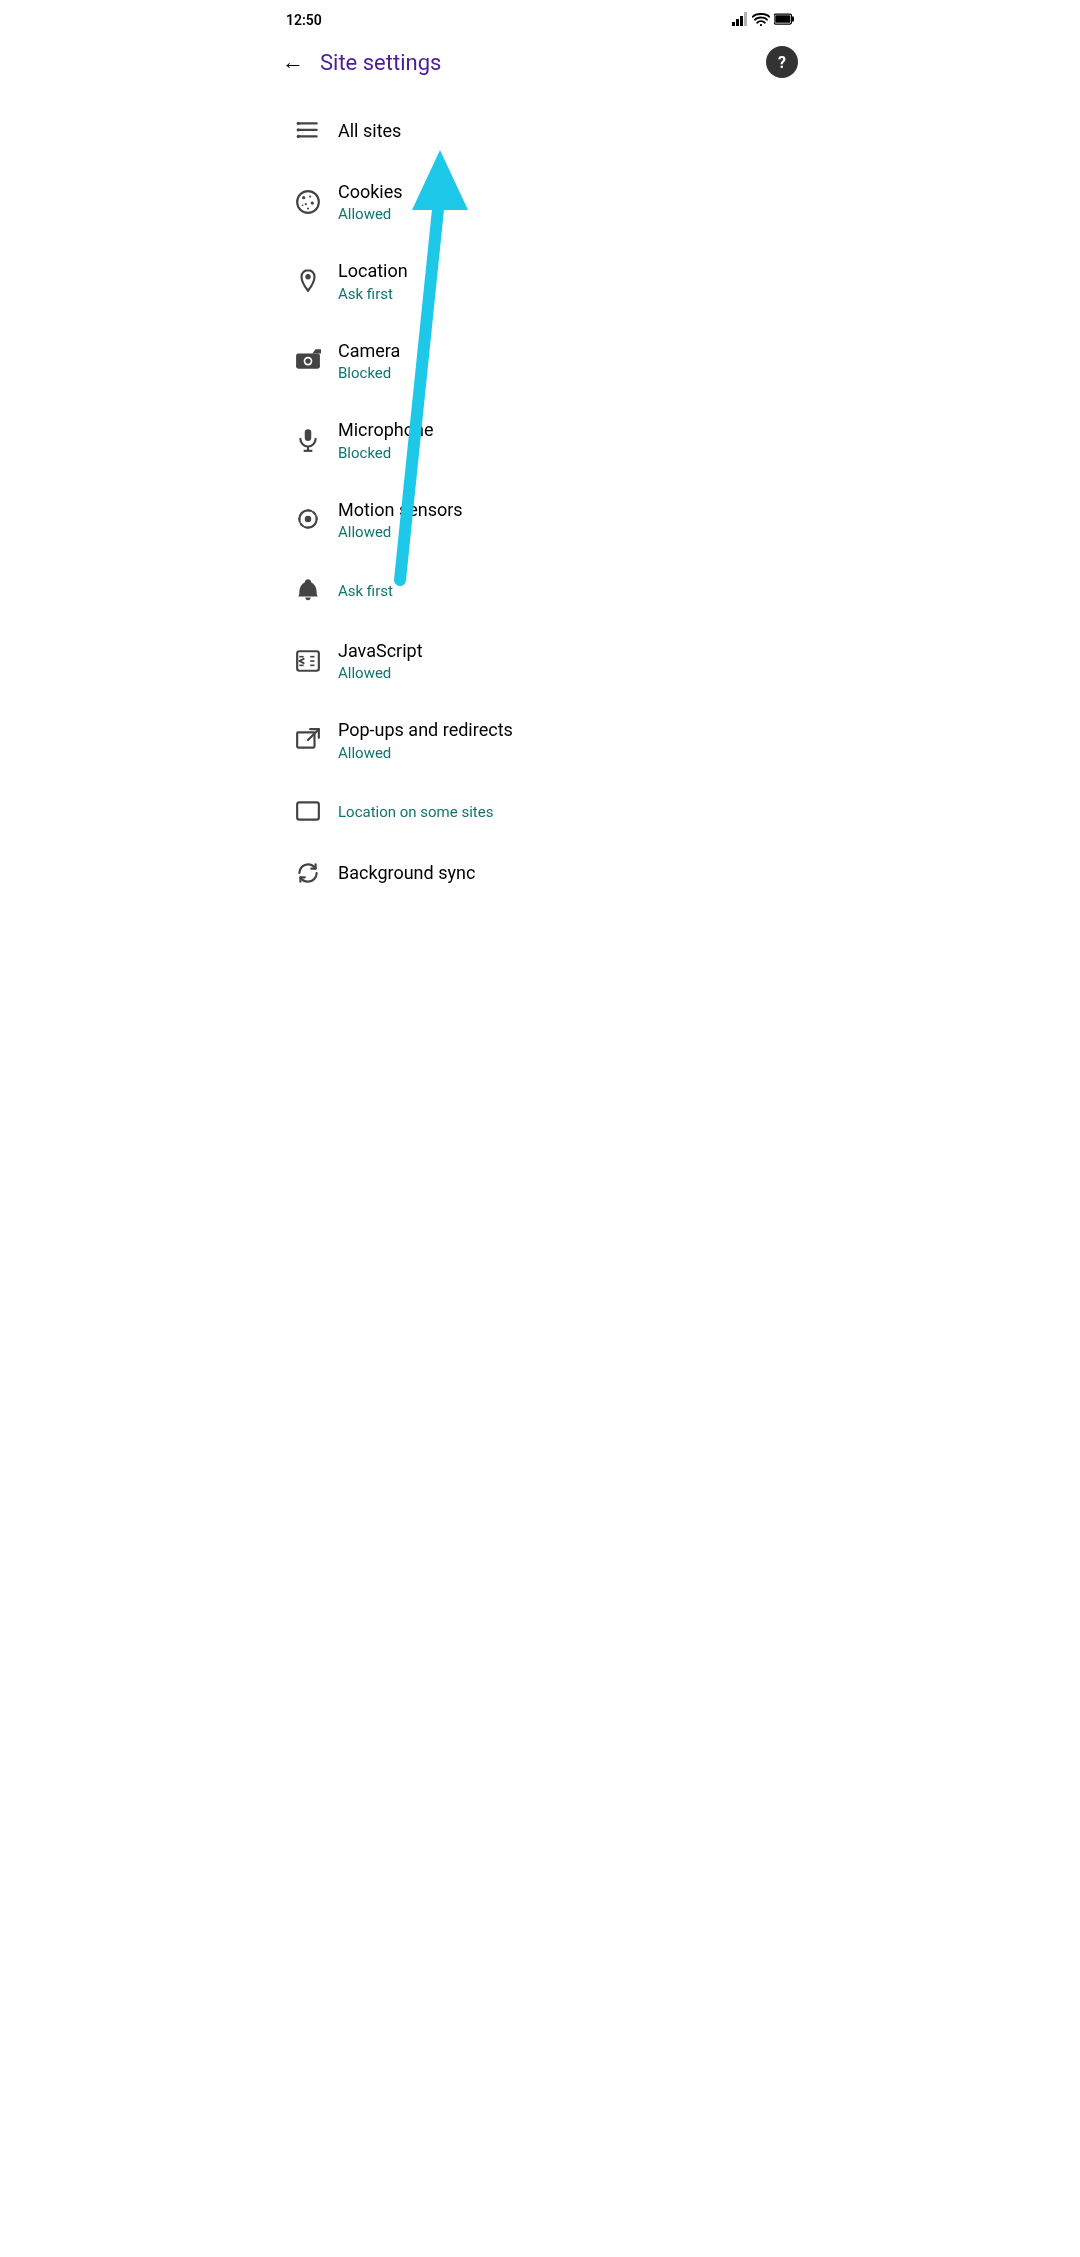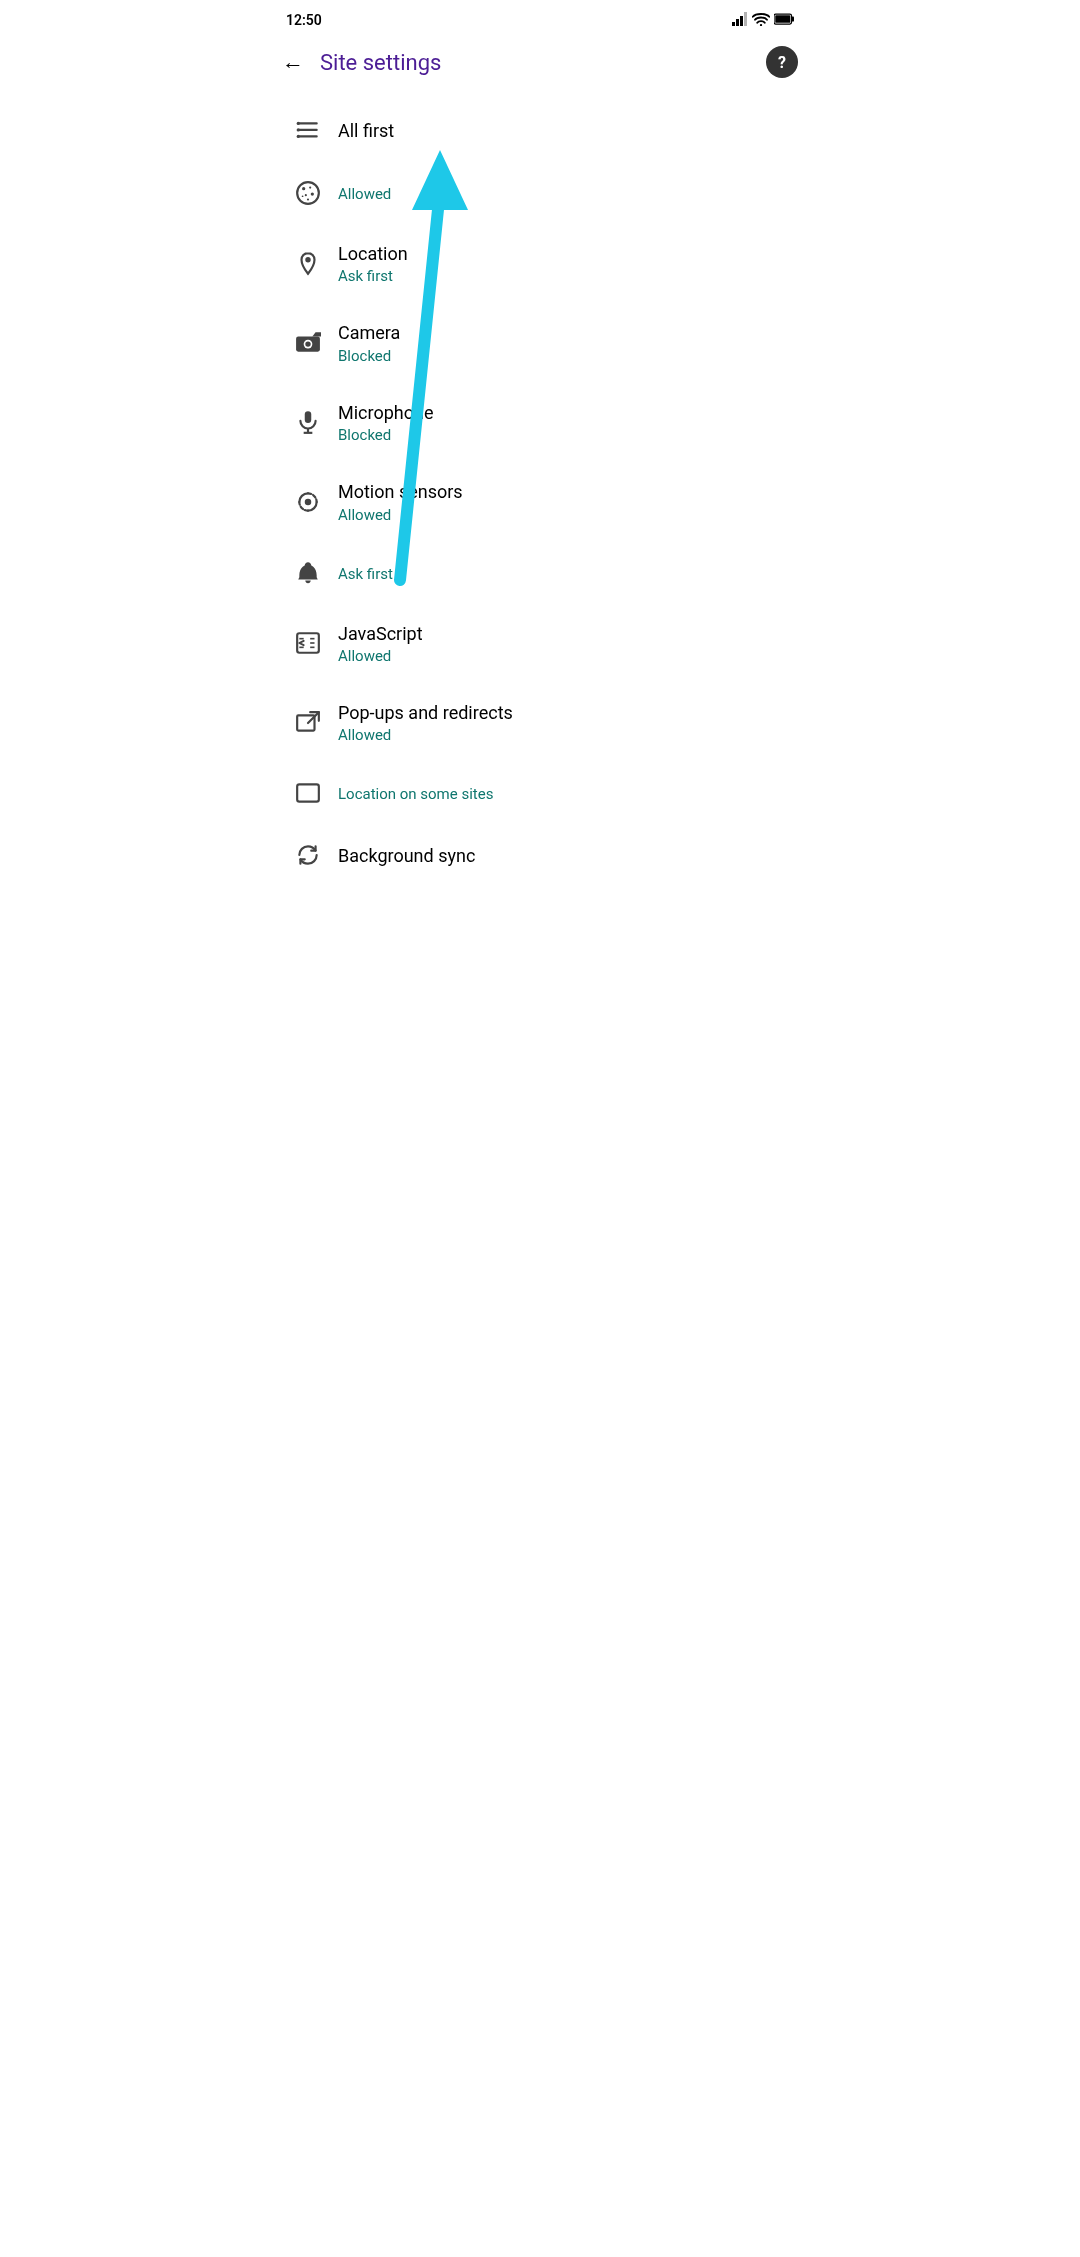--- a/index.html
+++ b/index.html
@@ -200,37 +200,38 @@
       <svg viewBox="0 0 24 24" xmlns="http://www.w3.org/2000/svg">
         <rect x="3" y="4" width="18" height="2" rx="1"></rect>
         <rect x="3" y="10" width="18" height="2" rx="1"></rect>
         <rect x="3" y="16" width="18" height="2" rx="1"></rect>
         <circle cx="3" cy="5" r="1.5"></circle>
         <circle cx="3" cy="11" r="1.5"></circle>
         <circle cx="3" cy="17" r="1.5"></circle>
       </svg>
     </div>
     <div class="item-text">
-      <div class="item-title">All first</div>
+      <div class="item-title">All sites</div>
     </div>
   </div>
 
   <div class="settings-item">
     <div class="item-icon">
       <svg viewBox="0 0 24 24" xmlns="http://www.w3.org/2000/svg">
         <circle cx="12" cy="12" r="10" fill="none" stroke="#444" stroke-width="2"></circle>
         <circle cx="8" cy="8" r="1.5" fill="#444"></circle>
         <circle cx="14" cy="7" r="1" fill="#444"></circle>
         <circle cx="16" cy="13" r="1.5" fill="#444"></circle>
         <circle cx="10" cy="14" r="1" fill="#444"></circle>
         <circle cx="12" cy="18" r="1" fill="#444"></circle>
         <circle cx="7" cy="15" r="0.8" fill="#444"></circle>
       </svg>
     </div>
     <div class="item-text">
+      <div class="item-title">Cookies</div>
       <div class="item-subtitle">Allowed</div>
     </div>
   </div>
 
   <div class="settings-item">
     <div class="item-icon">
       <svg viewBox="0 0 24 24" xmlns="http://www.w3.org/2000/svg">
         <path d="M12 2C8.686 2 6 4.686 6 8c0 5.25 6 13 6 13s6-7.75 6-13c0-3.314-2.686-6-6-6z" fill="none" stroke="#444" stroke-width="2"></path>
         <circle cx="12" cy="8" r="2.5" fill="#444"></circle>
       </svg>

